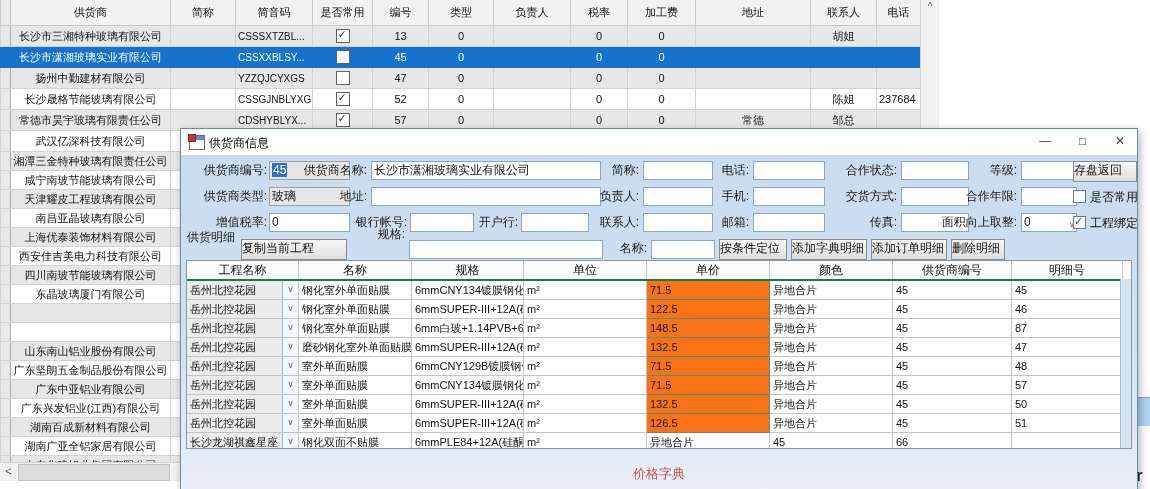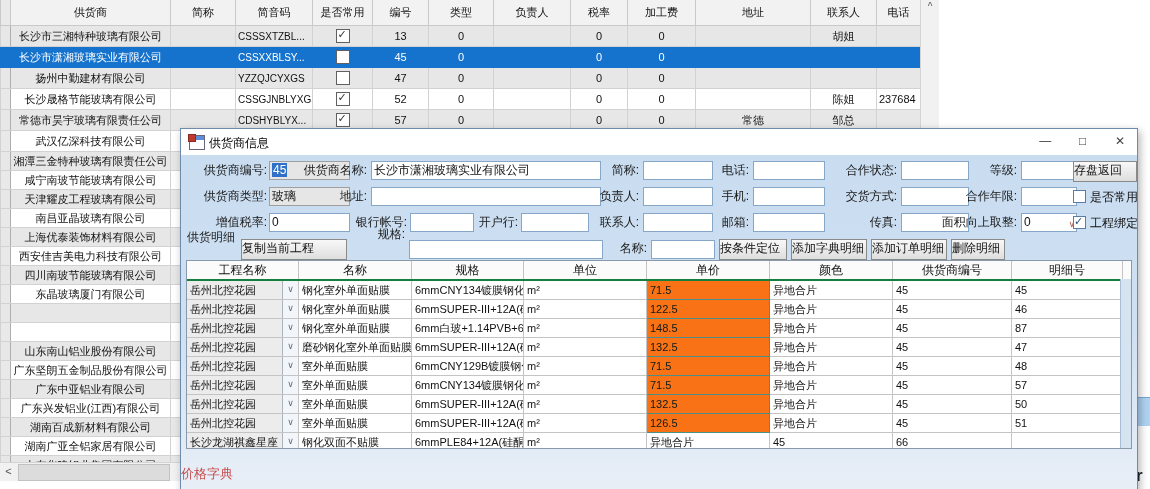--- a/index.html
+++ b/index.html
@@ -117,21 +117,21 @@
   .dg-head>div:nth-of-type(6),.dg-row>div:nth-of-type(6){width:123px}
   .dg-head>div:nth-of-type(7),.dg-row>div:nth-of-type(7){width:119px}
   .dg-head>div:nth-of-type(8),.dg-row>div:nth-of-type(8){width:111px}
   .dg-cell.combo{background:#ececec;padding:0;position:relative}
   .combo-text{display:inline-block;padding:0 3px;max-width:92px;overflow:hidden;white-space:nowrap}
   .combo-btn{position:absolute;right:0;top:0;width:15px;height:18px;background:#f2f6fa;
              border-left:1px solid #aab4be;color:#667;font-size:9px;text-align:center;line-height:17px}
   .dg-cell.price{background:#f97316;border-right-color:#4a8f89;border-bottom-color:#4a8f89;color:#0d1b1a}
   .dg-vscroll{position:absolute;right:0;top:18px;bottom:0;width:10px;background:#d6e4f2;
               border-left:1px solid #a8bed4}
-  .footer-lbl{position:absolute;left:0;top:336px;width:100%;
+  .footer-lbl{position:absolute;left:0;top:336px;width:100%;text-align:center;
               color:#c94f4f;font-size:13px}
 </style>
 </head>
 <body>
 
 <div id="screen">
 
   <table class="bgrid">
     <colgroup>
       <col style="width:10px">

